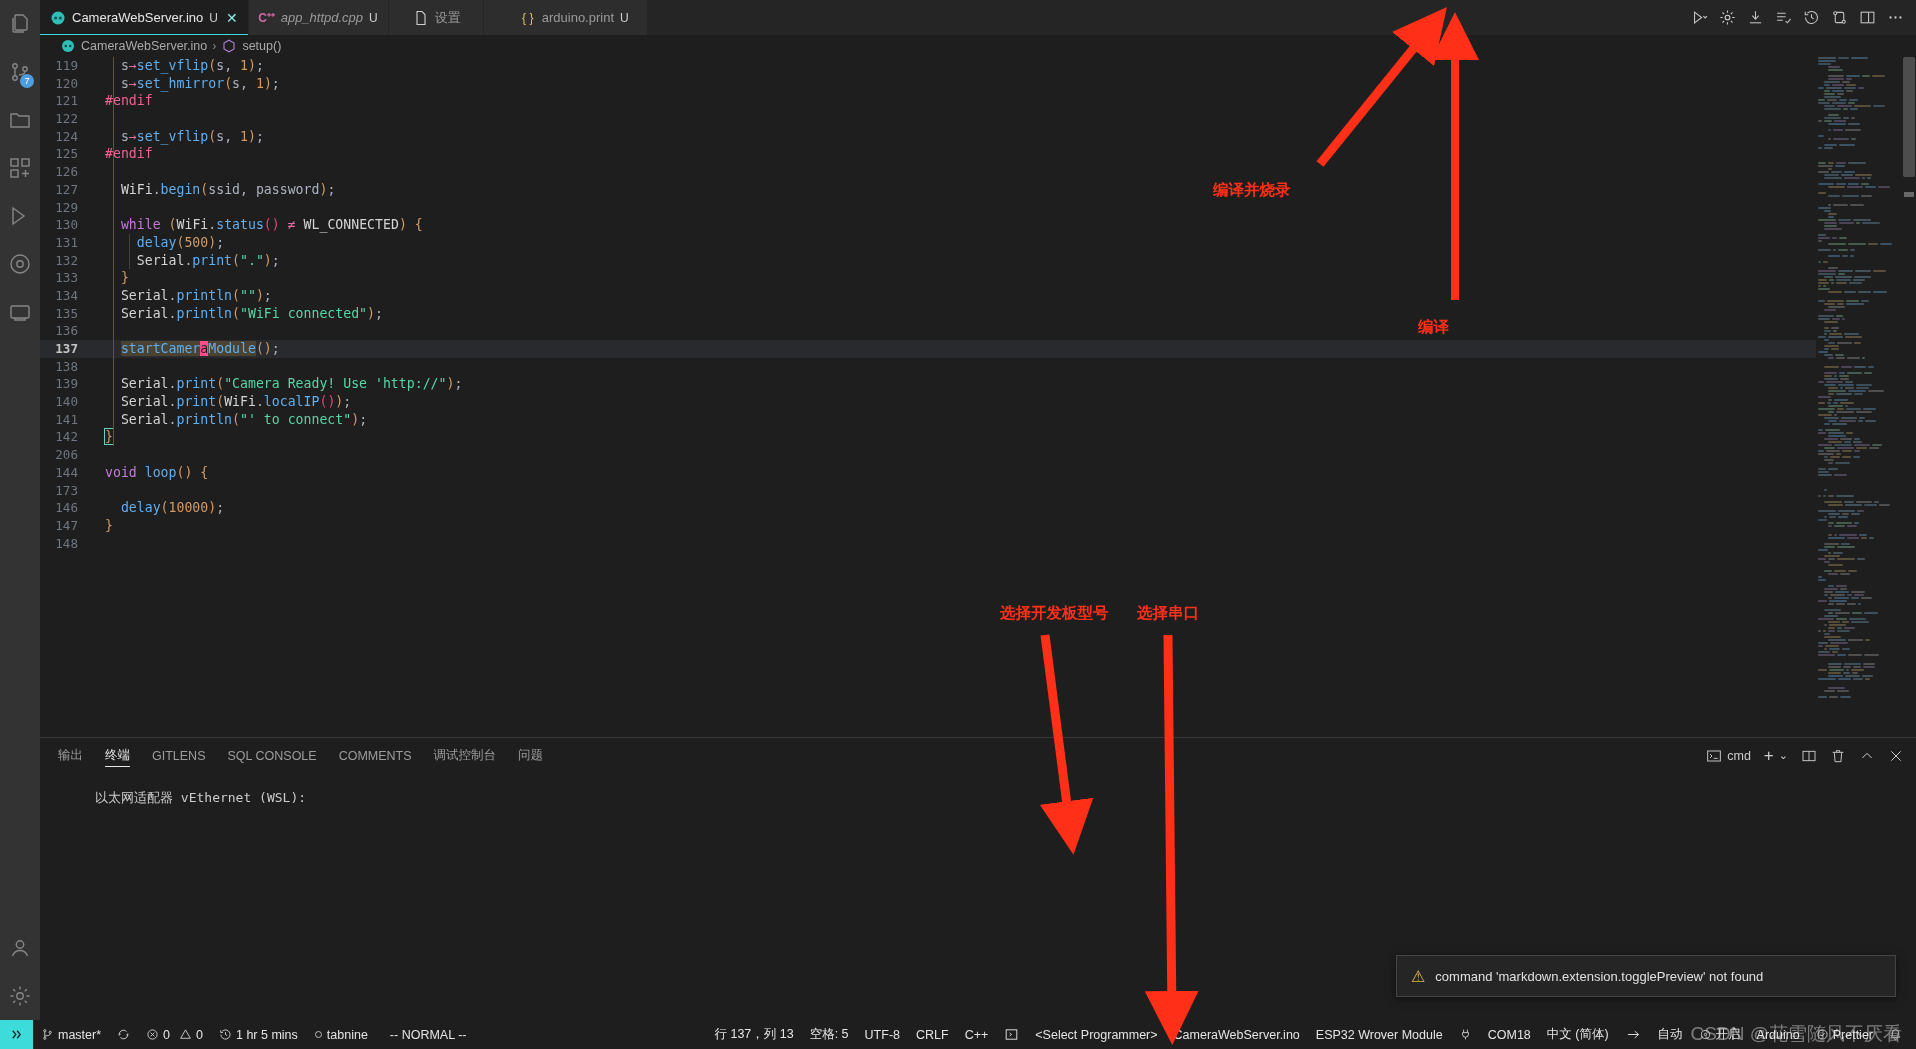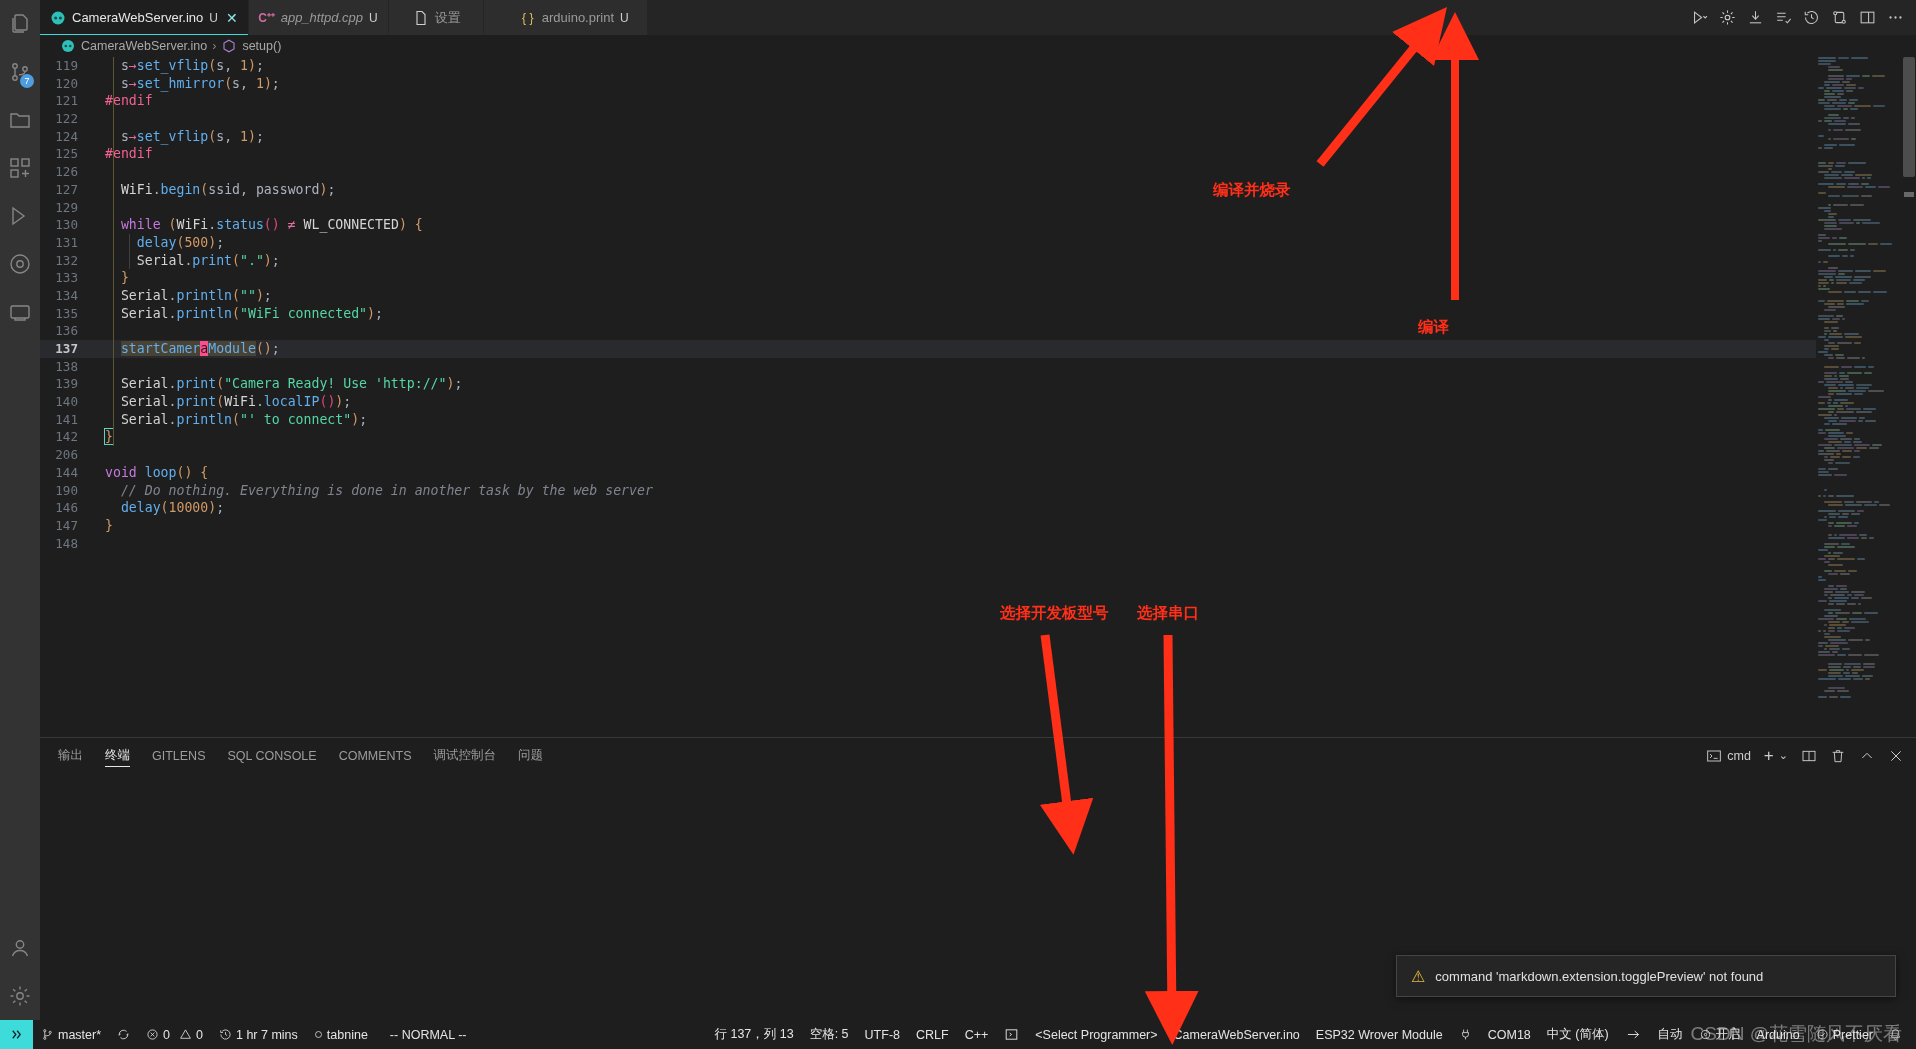--- a/index.html
+++ b/index.html
@@ -374,21 +374,21 @@
         <div class="line"><span class="lnum">135</span><span class="lgut"></span><span class="ltext"><span class="indent-guide"></span><span class="t-plain">  </span><span class="t-plain">Serial</span><span class="t-punc">.</span><span class="t-fn">println</span><span class="t-paren">(</span><span class="t-str">"WiFi connected"</span><span class="t-paren">)</span><span class="t-punc">;</span></span></div>
         <div class="line"><span class="lnum">136</span><span class="lgut"></span><span class="ltext"><span class="indent-guide"></span></span></div>
         <div class="line cur"><span class="lnum">137</span><span class="lgut"></span><span class="ltext"><span class="indent-guide"></span><span class="t-plain">  </span><span class="t-fn word-hl">startCamer</span><span class="cursor-blk">a</span><span class="t-fn word-hl">Module</span><span class="t-paren">(</span><span class="t-paren">)</span><span class="t-punc">;</span></span></div>
         <div class="line"><span class="lnum">138</span><span class="lgut"></span><span class="ltext"><span class="indent-guide"></span></span></div>
         <div class="line"><span class="lnum">139</span><span class="lgut"></span><span class="ltext"><span class="indent-guide"></span><span class="t-plain">  </span><span class="t-plain">Serial</span><span class="t-punc">.</span><span class="t-fn">print</span><span class="t-paren">(</span><span class="t-str">"Camera Ready! Use 'http://"</span><span class="t-paren">)</span><span class="t-punc">;</span></span></div>
         <div class="line"><span class="lnum">140</span><span class="lgut"></span><span class="ltext"><span class="indent-guide"></span><span class="t-plain">  </span><span class="t-plain">Serial</span><span class="t-punc">.</span><span class="t-fn">print</span><span class="t-paren">(</span><span class="t-plain">WiFi</span><span class="t-punc">.</span><span class="t-fn">localIP</span><span class="t-paren2">(</span><span class="t-paren2">)</span><span class="t-paren">)</span><span class="t-punc">;</span></span></div>
         <div class="line"><span class="lnum">141</span><span class="lgut"></span><span class="ltext"><span class="indent-guide"></span><span class="t-plain">  </span><span class="t-plain">Serial</span><span class="t-punc">.</span><span class="t-fn">println</span><span class="t-paren">(</span><span class="t-str">"' to connect"</span><span class="t-paren">)</span><span class="t-punc">;</span></span></div>
         <div class="line"><span class="lnum">142</span><span class="lgut"></span><span class="ltext"><span class="indent-guide"></span><span class="t-paren brkt">}</span></span></div>
         <div class="line"><span class="lnum">206</span><span class="lgut"></span><span class="ltext"></span></div>
         <div class="line"><span class="lnum">144</span><span class="lgut"></span><span class="ltext"><span class="t-kw">void</span><span class="t-plain"> </span><span class="t-fn">loop</span><span class="t-paren">(</span><span class="t-paren">)</span><span class="t-plain"> </span><span class="t-paren">{</span></span></div>
-        <div class="line"><span class="lnum">190</span><span class="lgut"></span><span class="ltext"><span class="t-cmt">  // Do nothing. Everything is done in another task by the web server</span></span></div>
+        <div class="line"><span class="lnum">173</span><span class="lgut"></span></div>
         <div class="line"><span class="lnum">146</span><span class="lgut"></span><span class="ltext"><span class="t-plain">  </span><span class="t-fn">delay</span><span class="t-paren">(</span><span class="t-num">10000</span><span class="t-paren">)</span><span class="t-punc">;</span></span></div>
         <div class="line"><span class="lnum">147</span><span class="lgut"></span><span class="ltext"><span class="t-paren">}</span></span></div>
         <div class="line"><span class="lnum">148</span><span class="lgut"></span><span class="ltext"></span></div>
       </div>
     <div class="minimap" id="minimap">
         <div class="mm-row">
           <div class="mm-b" style="width: 18px; background: rgb(85, 112, 127); opacity: 0.75;"></div>
           <div class="mm-b" style="width: 11px; background: rgb(79, 106, 121); opacity: 0.75;"></div>
           <div class="mm-b" style="width: 17px; background: rgb(74, 111, 138); opacity: 0.75;"></div>
         </div>
@@ -1350,20 +1350,21 @@
         <svg viewBox="0 0 24 24" fill="none" stroke="currentColor" stroke-width="1.5">
           <path d="M5 15l7-7 7 7"></path>
         </svg>
       </span>
       <span class="pa">
         <svg viewBox="0 0 24 24" fill="none" stroke="currentColor" stroke-width="1.5">
           <path d="M5 5l14 14M19 5L5 19"></path>
         </svg>
       </span>
     </div>
+    <div class="terminal-body">以太网适配器 vEthernet (WSL):</div>
   </div>
 
   <div class="notif">
     <span class="warn">⚠</span>
     <span>command 'markdown.extension.togglePreview' not found</span>
   </div>
 
   <div class="statusbar">
     <div class="sb-remote">
       <svg viewBox="0 0 24 24" fill="none" stroke="currentColor" stroke-width="2" style="width:15px;height:15px;">
@@ -1395,21 +1396,21 @@
         <path d="M12 3.5L21 19H3z"></path>
       </svg>
       <span>0</span>
     </div>
     <div class="sb-item">
       <svg viewBox="0 0 24 24" fill="none" stroke="currentColor" stroke-width="1.5">
         <path d="M3.5 12a8.5 8.5 0 1 0 2.6-6.1"></path>
           <path d="M3.2 4.3v4h4"></path>
           <path d="M12 7.5V12l3 2"></path>
       </svg>
-      <span>1 hr 7 mins</span>
+      <span>1 hr 5 mins</span>
     </div>
     <div class="sb-item">
       <svg viewBox="0 0 24 24" fill="none" stroke="currentColor" stroke-width="2" style="width:9px;height:9px;">
         <circle cx="12" cy="12" r="8"></circle>
       </svg>
       <span>tabnine</span>
     </div>
     <div class="sb-item" style="padding-left:14px;">
       <span>-- NORMAL --</span>
     </div>

